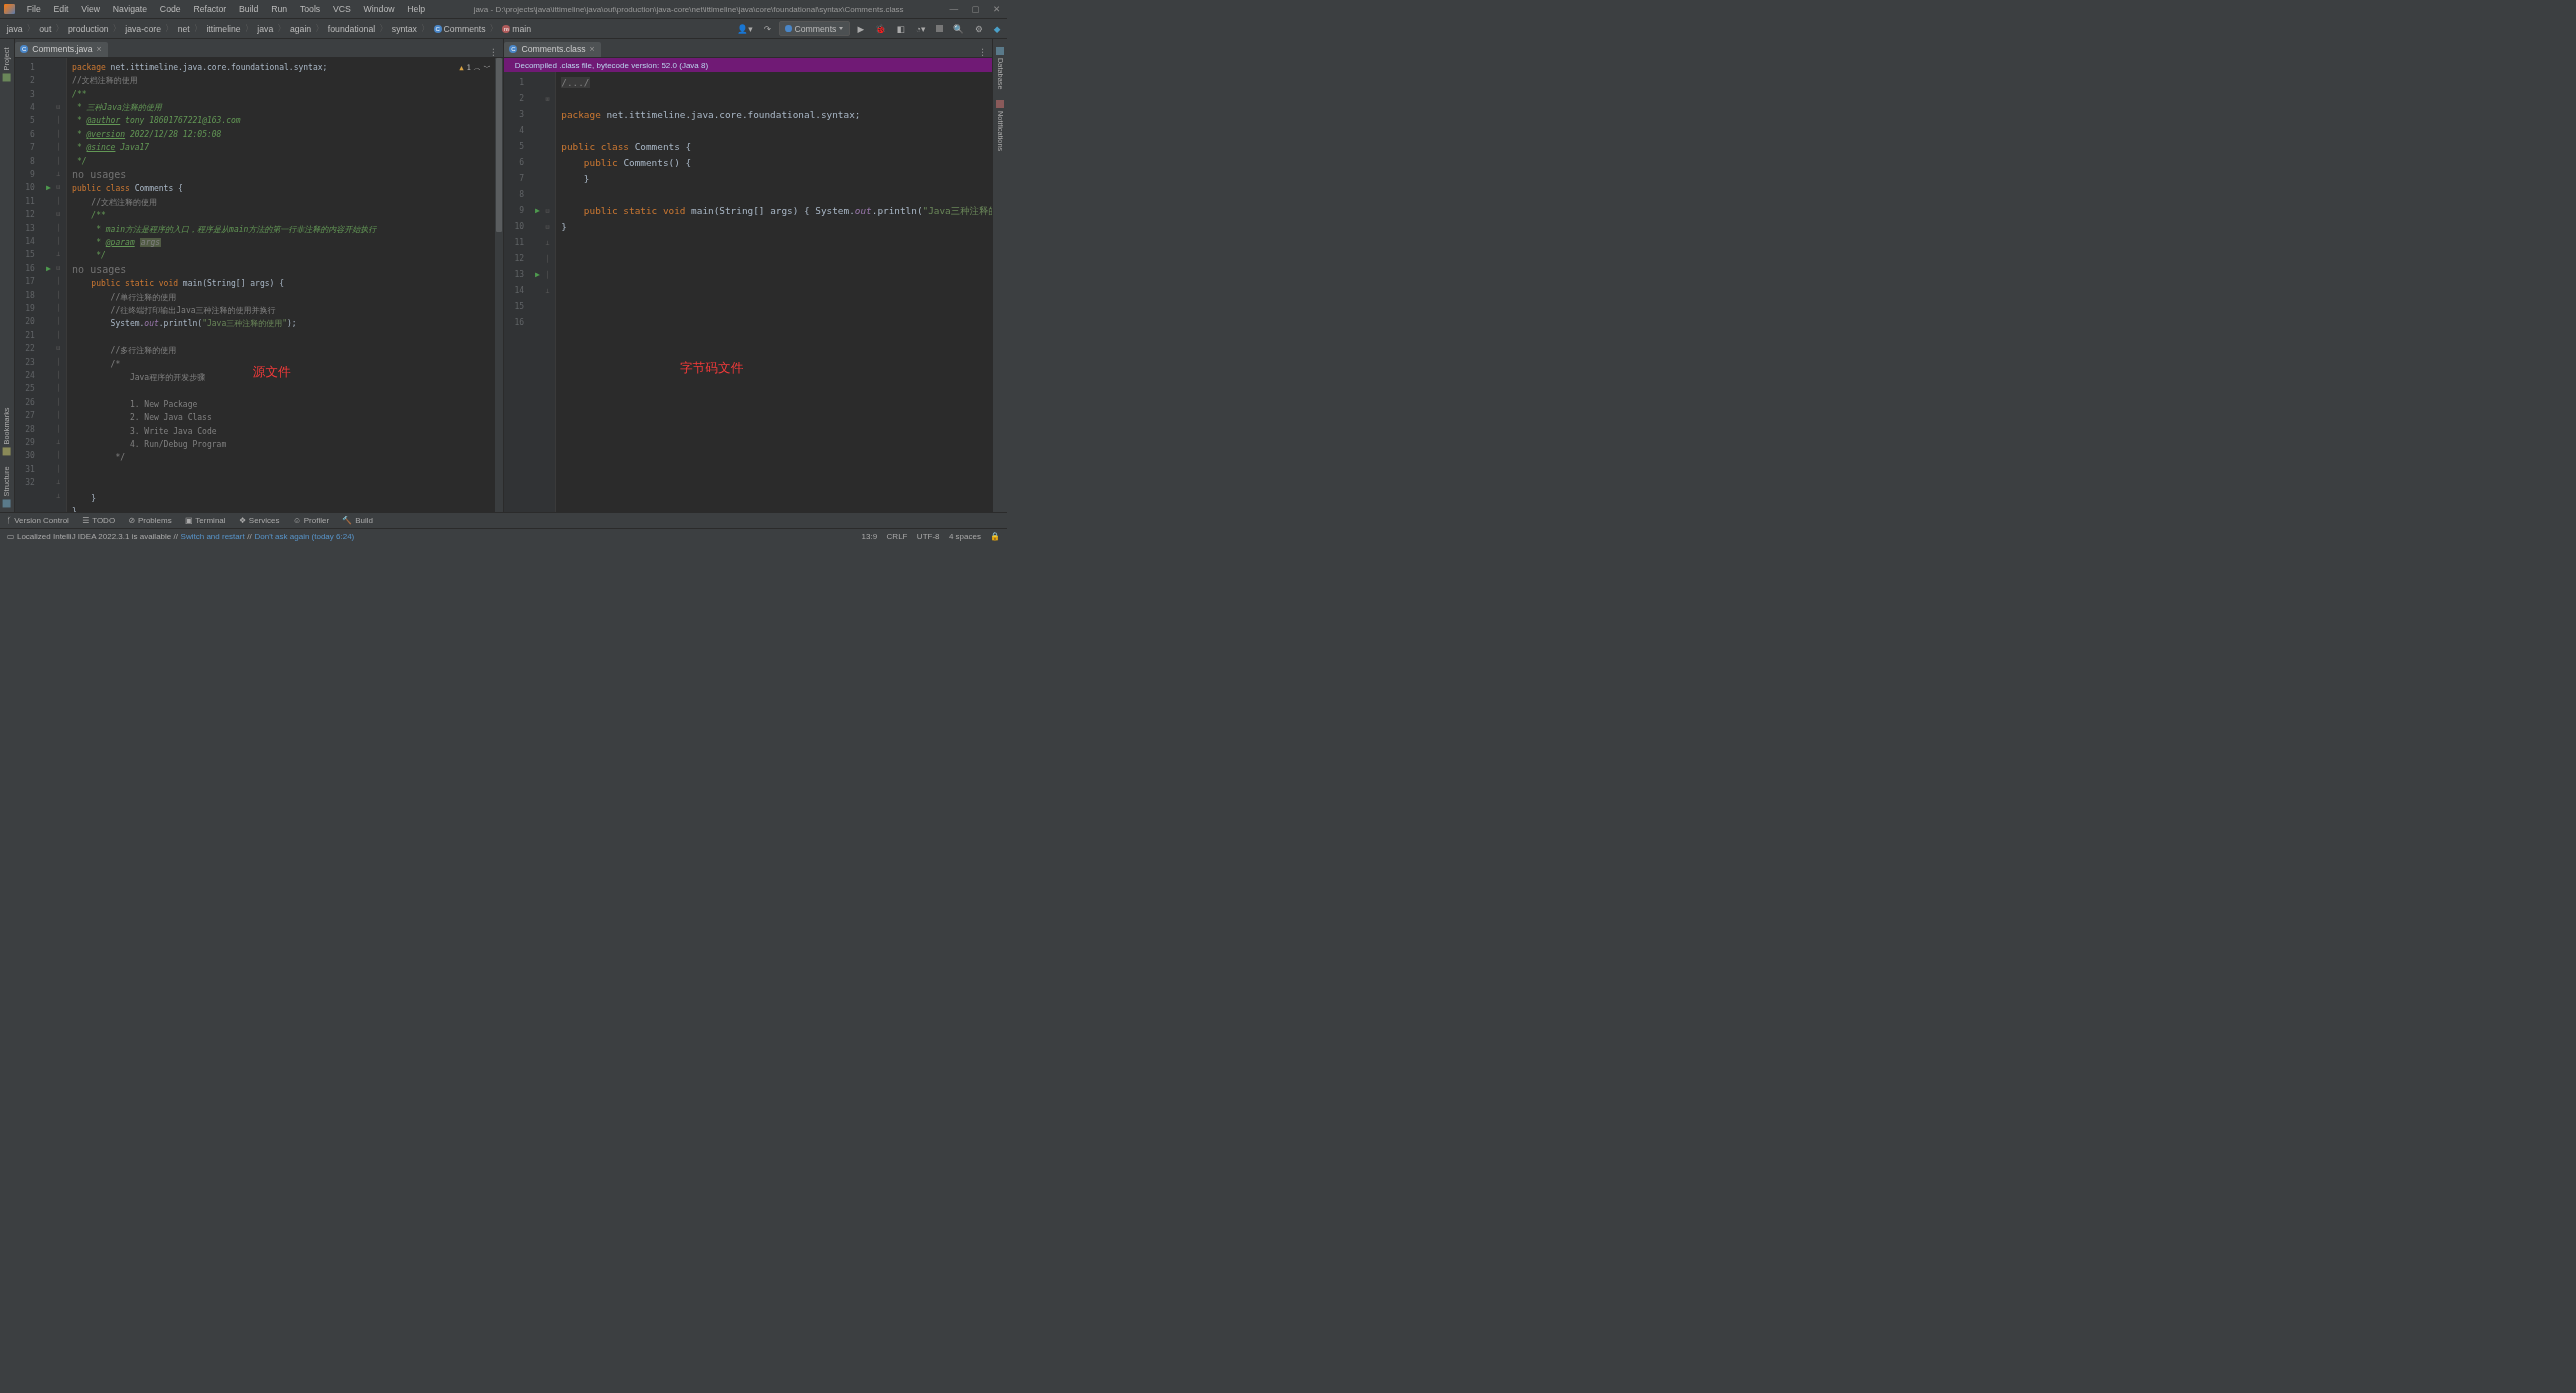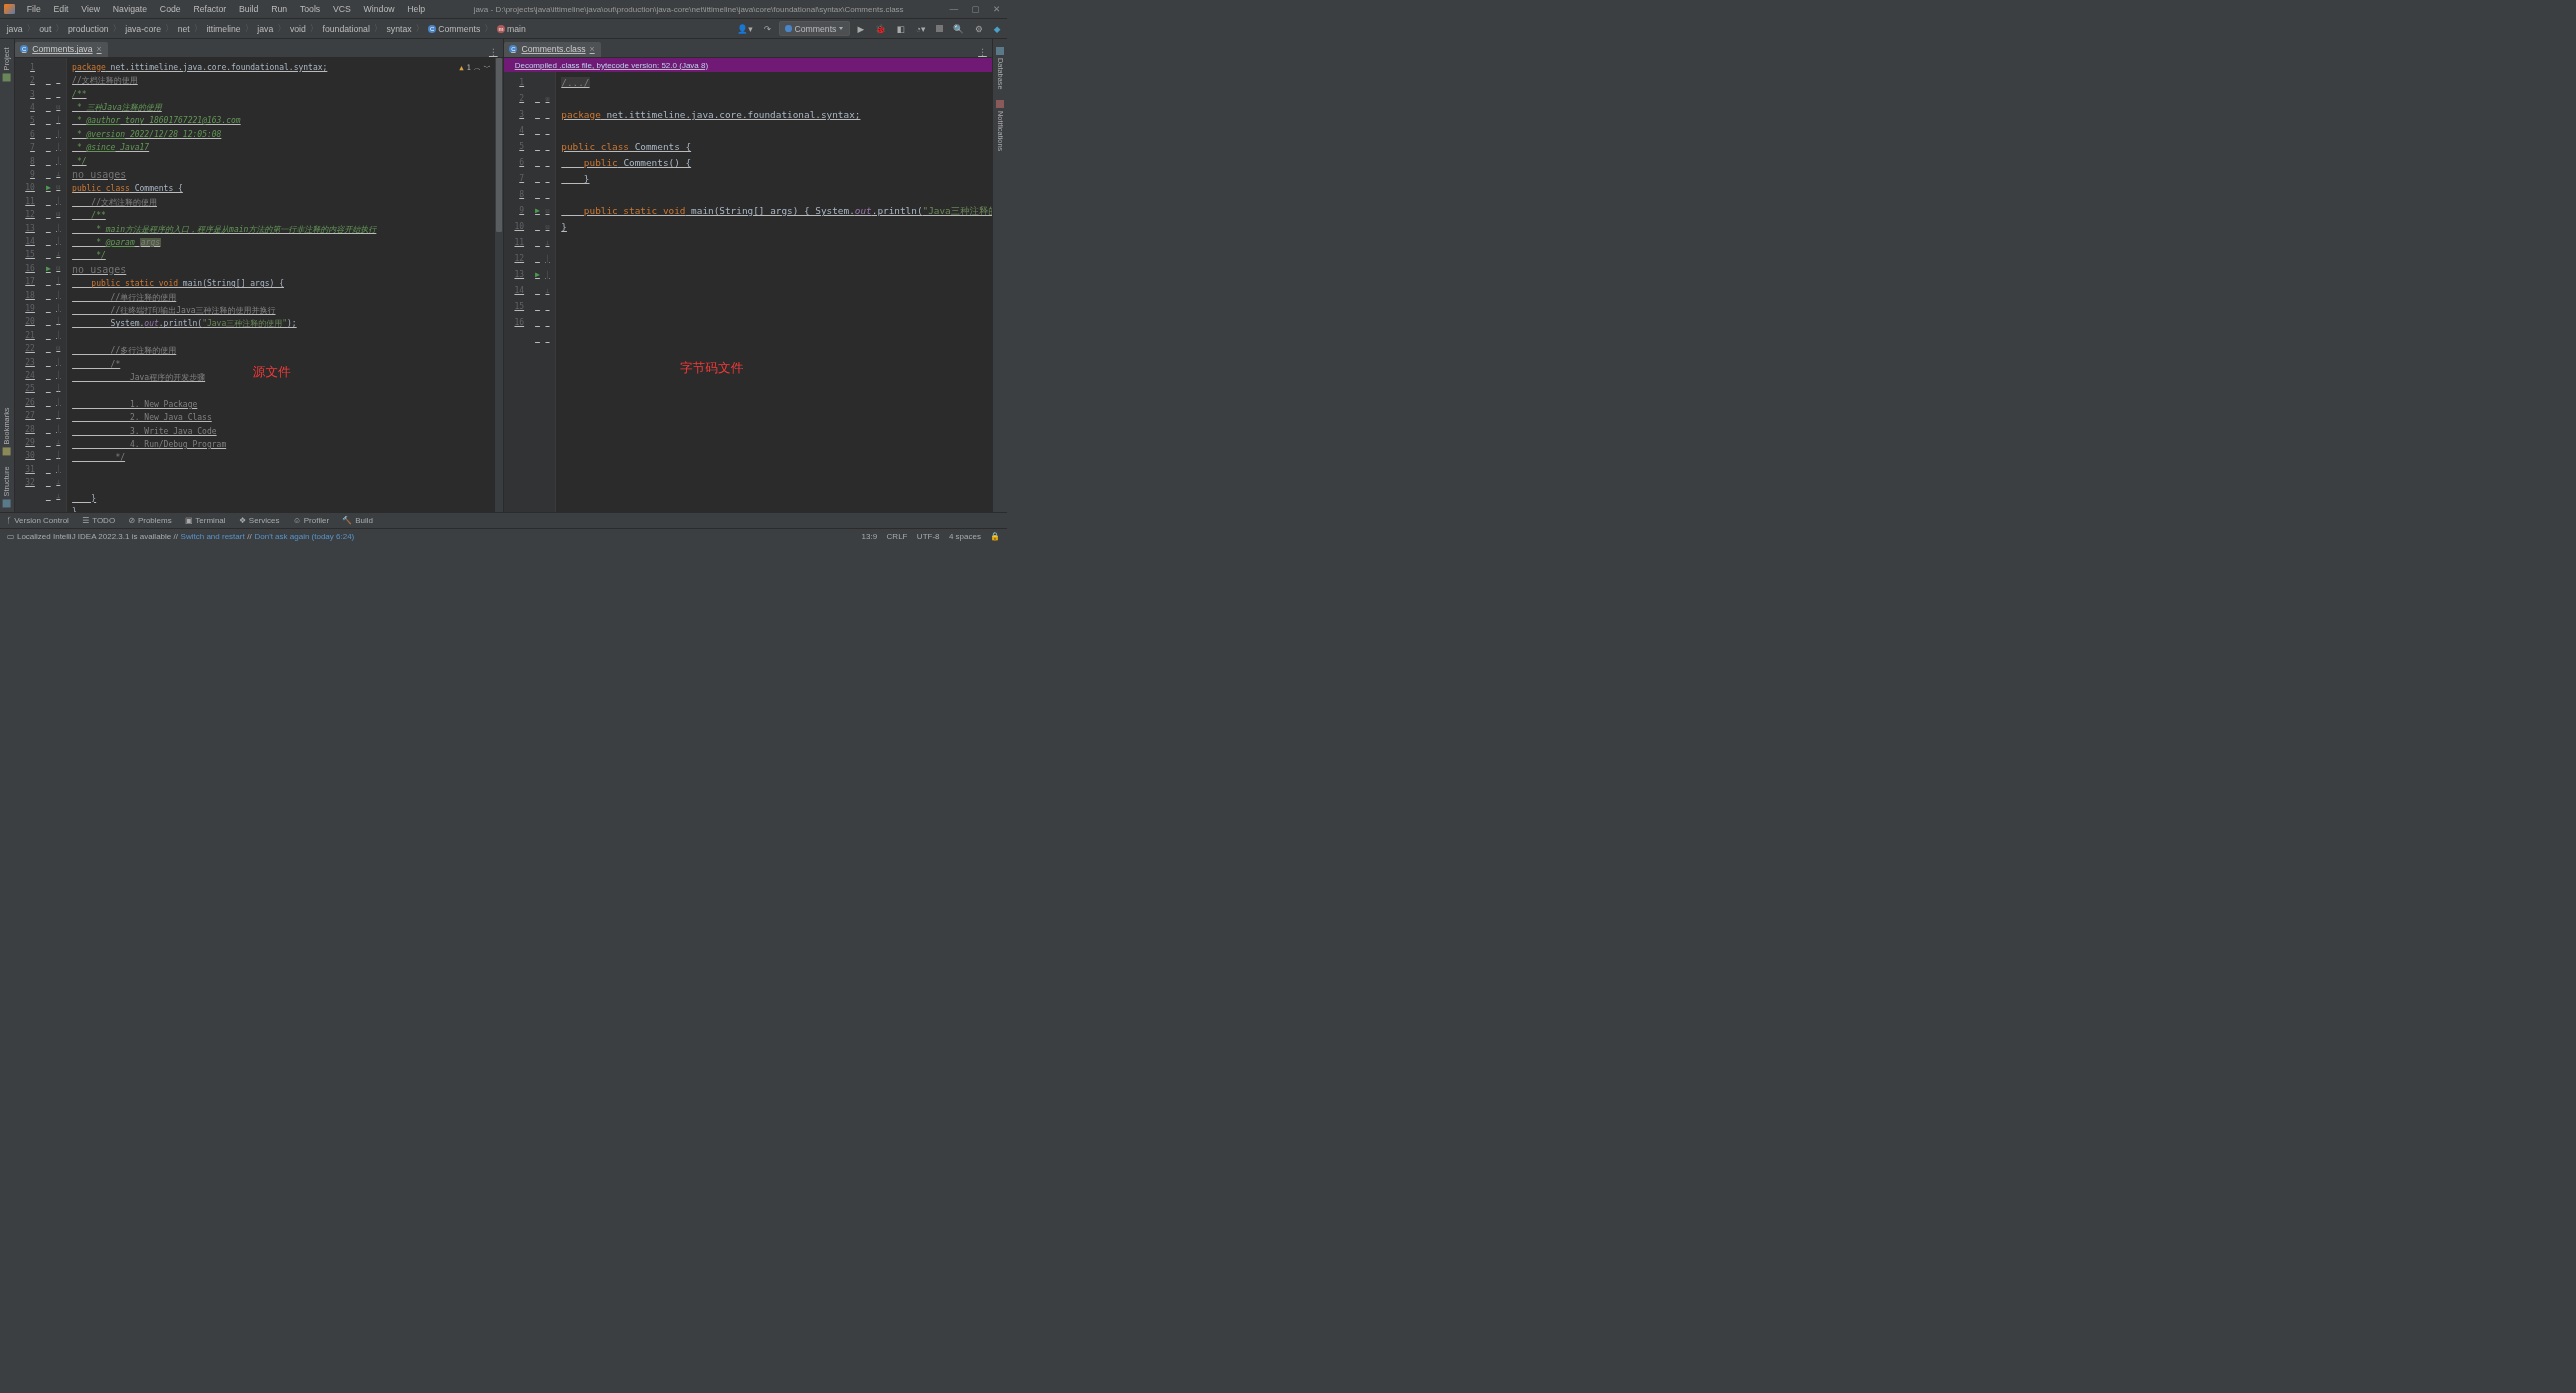--- a/index.html
+++ b/index.html
@@ -89,21 +89,20 @@
 .side-tool-right .side-tab { transform: none; writing-mode: vertical-rl; }
 .side-ico { width:8px;height:8px;background:#6a8759;display:inline-block;}
 .editor-split { flex: 1; display: flex; }
 .editor-pane {
   flex: 1;
   display: flex;
   flex-direction: column;
   border-right: 0.7px solid #2b2b2b;
   min-width: 0;
   position: relative;
-  text-decoration: underline;
 }
 .editor-pane:last-child { border-right:none;}
 .tab-row {
   height: 19px;
   background: #3c3f41;
   display: flex;
   align-items: flex-end;
   border-bottom: 0.7px solid #2b2b2b;
 }
 .tab {
@@ -264,21 +263,21 @@
     <span class="crumb">production</span>
       <span class="crumb-sep">〉</span>
     <span class="crumb">java-core</span>
       <span class="crumb-sep">〉</span>
     <span class="crumb">net</span>
       <span class="crumb-sep">〉</span>
     <span class="crumb">ittimeline</span>
       <span class="crumb-sep">〉</span>
     <span class="crumb">java</span>
       <span class="crumb-sep">〉</span>
-    <span class="crumb">void</span>
+    <span class="crumb">again</span>
       <span class="crumb-sep">〉</span>
     <span class="crumb">foundational</span>
       <span class="crumb-sep">〉</span>
     <span class="crumb">syntax</span>
       <span class="crumb-sep">〉</span>
     <span class="crumb"><span class="c-icon">C</span><span>Comments</span></span>
       <span class="crumb-sep">〉</span>
     <span class="crumb"><span class="m-icon">m</span><span>main</span></span>
   </div>
   <div class="nav-tools">

